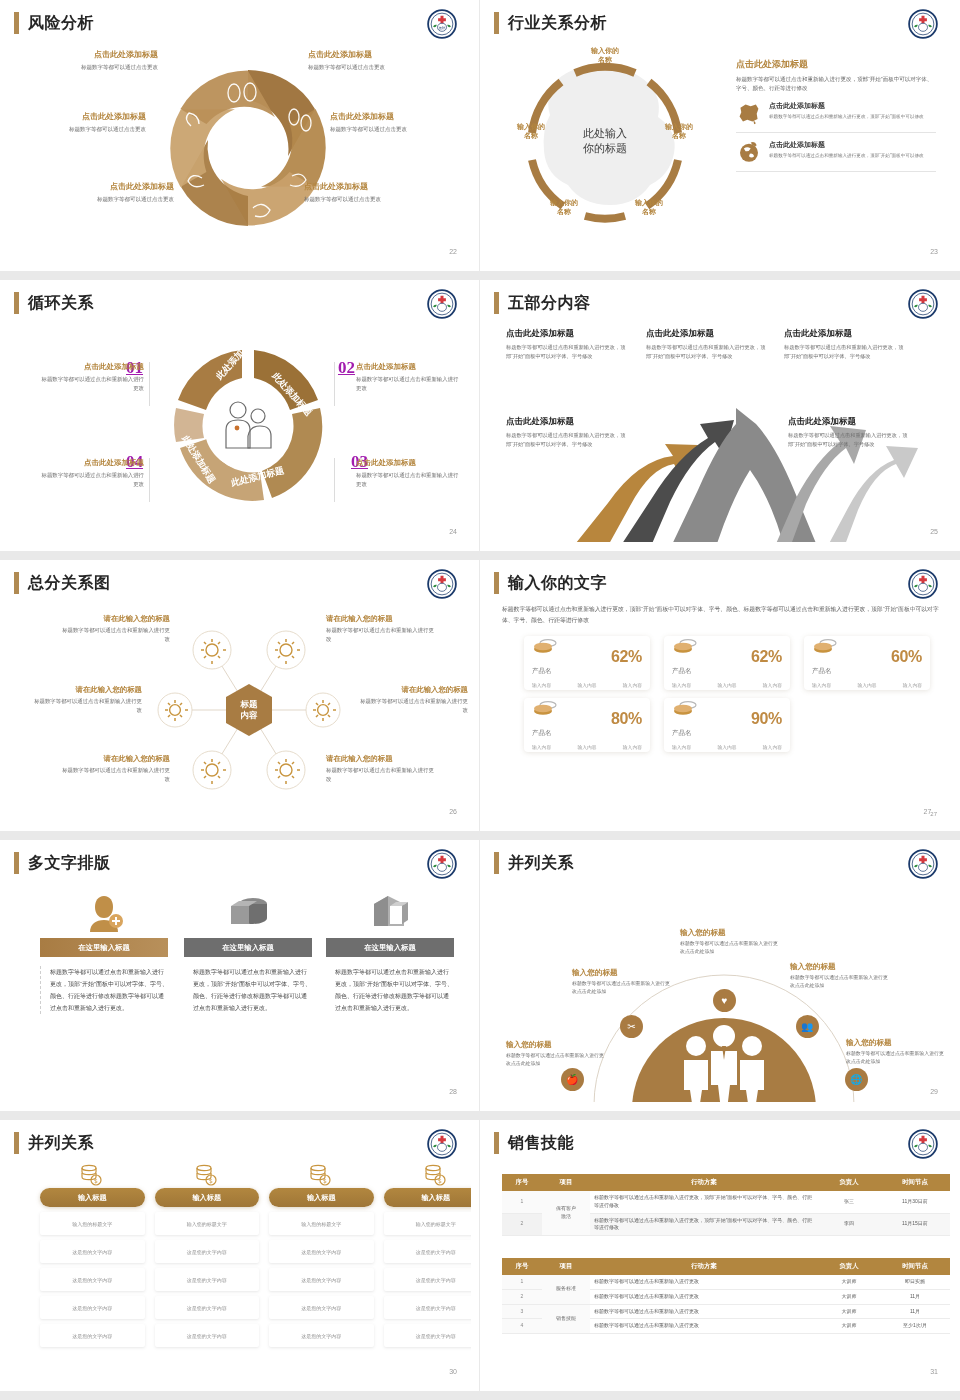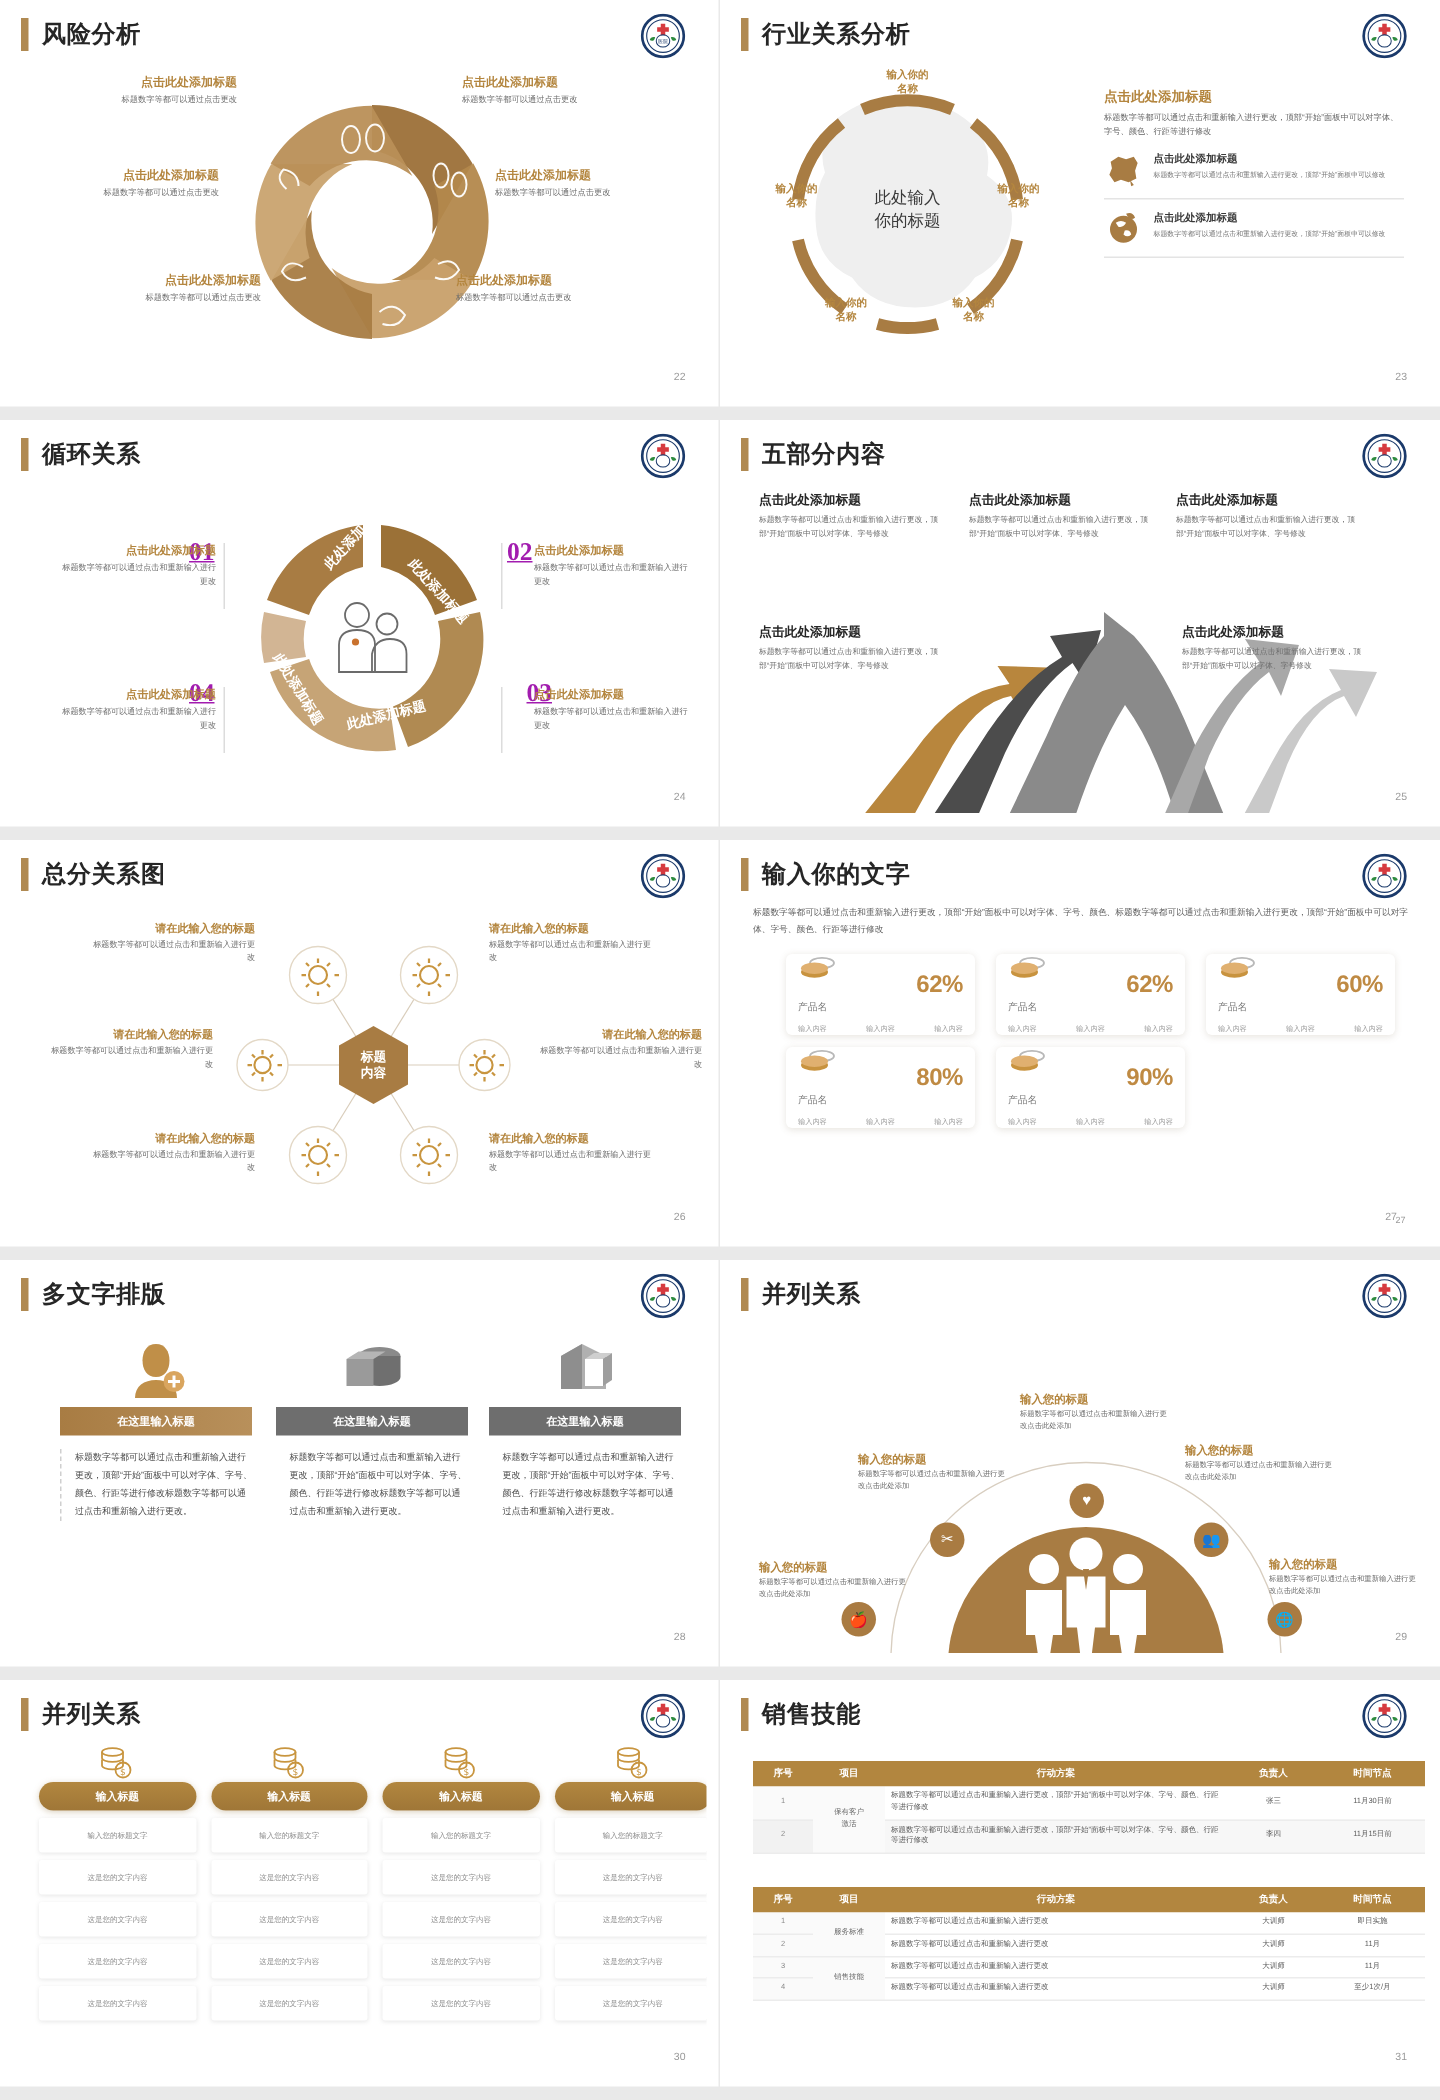--- a/index.html
+++ b/index.html
@@ -95,21 +95,21 @@
   .s28-tx{ font-size:6px; color:#4a4a4a; line-height:2.0; margin-top:9px; padding-left:9px;
      border-left:1px dashed #cfcfcf;}
   .s28-tx.nb{ border-left:none; }
   
   .s29-b{ position:absolute; width:100px;}
   .s29-b .t{ font-size:7.6px; font-weight:bold; color:#b4863f;}
   .s29-b .d{ font-size:4.9px; color:#6d6d6d; line-height:1.65; margin-top:2px;}
   .s29-ico{ position:absolute; width:23px; height:23px; border-radius:50%;
      background:#a97b42; color:#fff; display:flex; align-items:center; justify-content:center; font-size:10px;}
   
-  .s30-wrap{ position:absolute; left:18px; top:42px; width:448px; display:flex; gap:10px;}
+  .s30-wrap{ position:absolute; left:32px; top:42px; width:448px; display:flex; gap:10px;}
   .s30-col{ flex:1; }
   .s30-ic{ height:26px; display:flex; align-items:center; justify-content:center;}
   .s30-pill{ height:19px; border-radius:10px; background:linear-gradient(180deg,#b2873f,#9f7637);
      color:#fff; font-size:7.2px; font-weight:bold; display:flex; align-items:center; justify-content:center;
      box-shadow:0 1px 4px rgba(150,120,70,.35);}
   .s30-cell{ height:23px; margin-top:5px; background:#fff; border-radius:2px;
      box-shadow:0 1px 3px rgba(130,130,130,.18);
      display:flex; align-items:center; justify-content:center; font-size:5px; color:#8d8d8d;}
   .s30-bg{ position:absolute; left:8px; top:92px; width:460px; height:148px;
      background:#fafafa; border-radius:3px; z-index:-1;}

